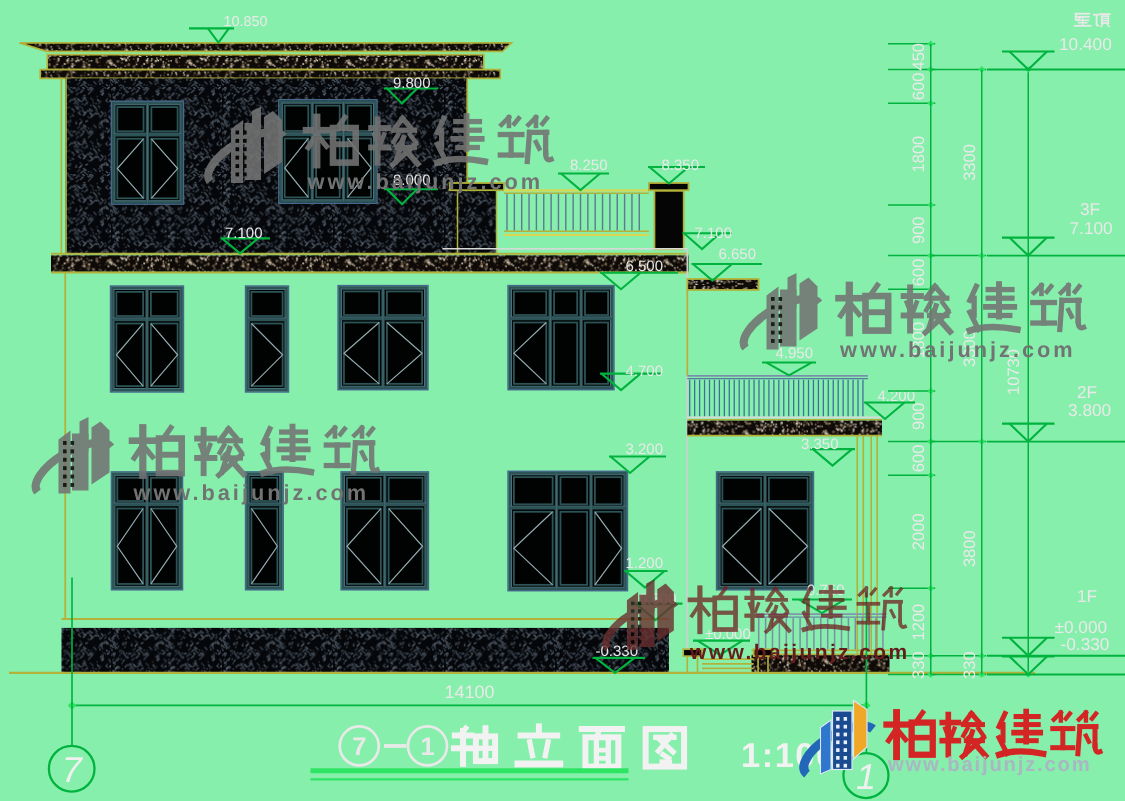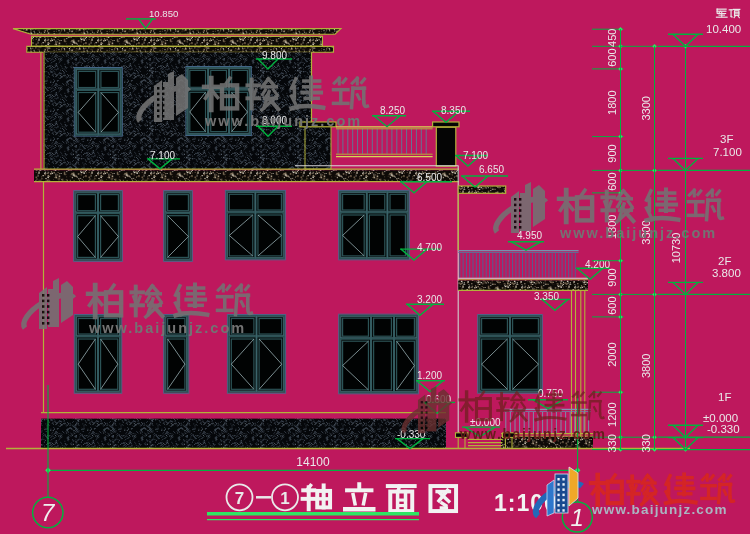--- a/index.html
+++ b/index.html
@@ -1,14 +1,14 @@
 <!DOCTYPE html>
 <html><head><meta charset="utf-8"><style>
 html,body{margin:0;padding:0;background:#000;}
-#c{position:relative;width:750px;height:534px;background:#be185d;overflow:hidden;}
+#c{position:relative;width:750px;height:534px;background:#86efac;overflow:hidden;}
 text{font-family:"Liberation Sans", sans-serif;}
 </style></head><body>
 <div id="c">
 <svg width="750" height="534" viewBox="0 0 750 534">
 <defs>
 <pattern id="wall" width="37" height="29" patternUnits="userSpaceOnUse">
           <rect width="37" height="29" fill="#05070a"></rect>
           <line x1="10.6" y1="2.7" x2="11.7" y2="3.7" stroke="#47515c" stroke-width="0.9"></line>
           <line x1="12.3" y1="-0.2" x2="13.5" y2="1.1" stroke="#47515c" stroke-width="0.9"></line>
           <line x1="14.9" y1="0.2" x2="16.6" y2="1.9" stroke="#2b333d" stroke-width="0.9"></line>

